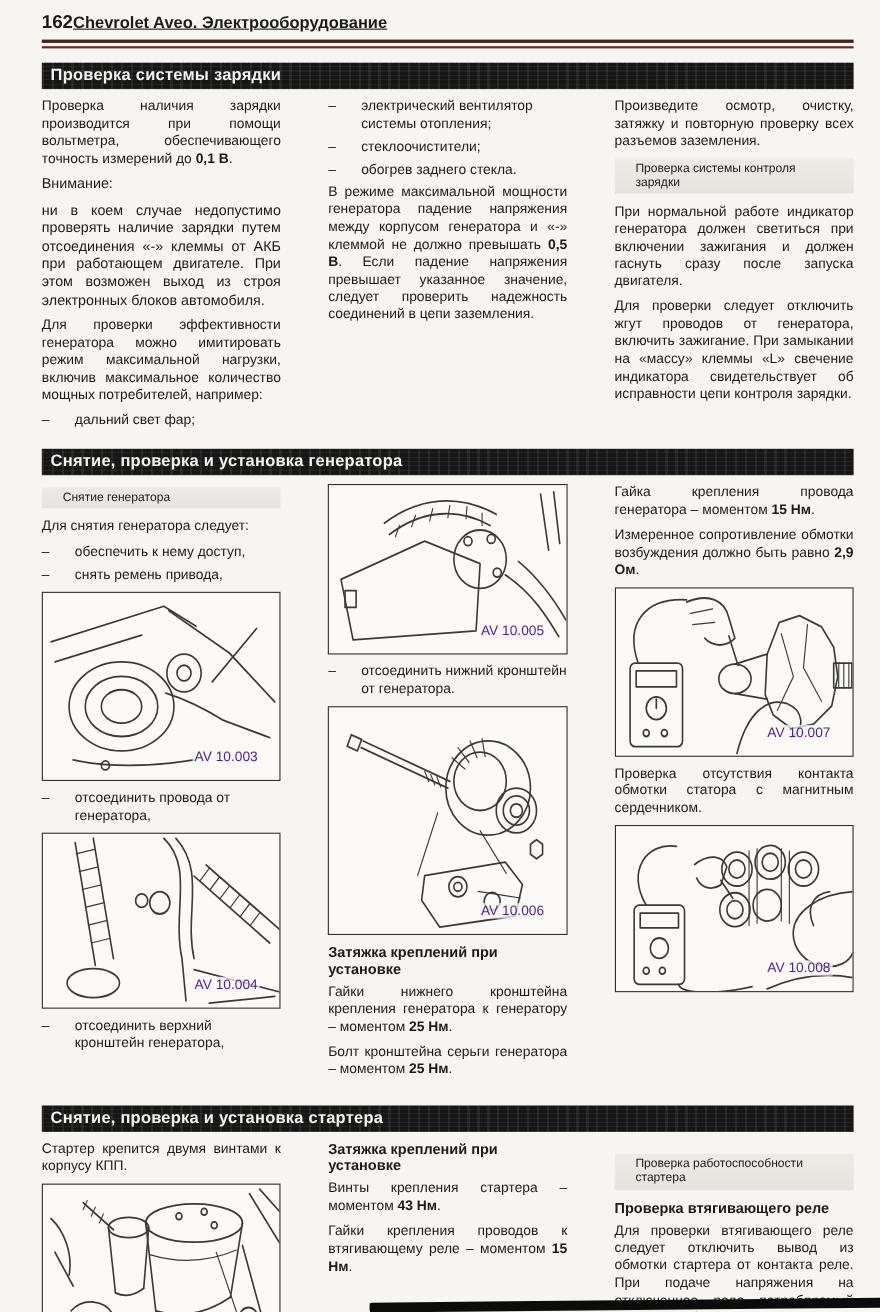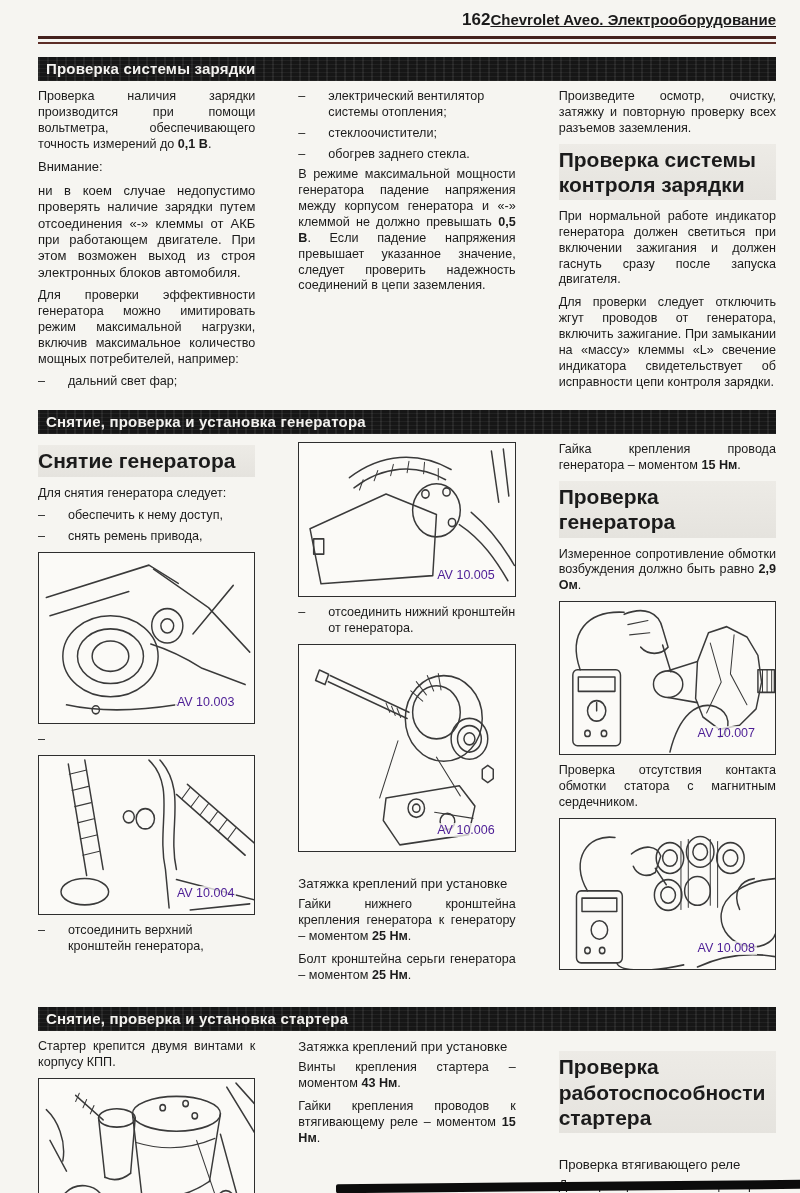--- a/index.html
+++ b/index.html
@@ -4,21 +4,21 @@
 <style>
   html,body{margin:0;padding:0;}
   body{
     width:800px;height:1193px;overflow:hidden;position:relative;
     background:#f6f5f1;color:#1b1b1b;
     font-family:"Liberation Sans","DejaVu Sans",sans-serif;
   }
   .page{padding:6px 24px 0 38px;position:relative;}
 
   
-  .hdr{display:flex;justify-content:flex-end;align-items:baseline;margin-top:4px;}
+  .hdr{display:flex;justify-content:flex-start;align-items:baseline;margin-top:4px;}
   .pagenum{font-size:17px;font-weight:bold;}
   .hdr-title{font-size:15px;font-weight:bold;text-decoration:underline;}
   .rule1{height:3px;background:#44211d;margin-top:6px;}
   .rule2{height:2px;background:#5d2d26;margin-top:3px;}
 
   
   .bar{
     margin:13px 0 8px;padding:3px 8px 4px;
     background:#161616;
     background-image:
@@ -28,25 +28,25 @@
   }
 
   .cols{display:grid;grid-template-columns:1fr 1fr 1fr;column-gap:17px;align-items:start;gap:43px;}
   .s2{min-height:552px;}
   .s3{min-height:206px;}
 
   .p{font-size:12.6px;line-height:1.26;text-align:justify;margin:0 0 7px;}
   .b{font-weight:bold;}
   .warn{font-weight:normal;font-size:13px;}
   .h2{
-    font-size:21px;font-weight:bold;line-height:1.2;
+    font-size:11px;font-weight:normal;line-height:1.2;
     background:linear-gradient(#edebe6,#e5e3de);
-    padding:3px 0;margin:3px 0 9px;
-  }
-  .h3{font-size:13.2px;font-weight:normal;margin:24px 0 6px;}
+    padding:3px 19px;margin:3px 0 9px;
+  }
+  .h3{font-size:13.2px;font-weight:bold;margin:8px 0 6px;}
   .li{display:grid;grid-template-columns:30px 1fr;margin:0 0 5px;font-size:12.6px;line-height:1.26;}
 
   
   .fig{border:1.6px solid #2e2e2e;background:#fbfaf7;position:relative;margin:7px 0 8px;}
   .fig svg{display:block;width:100%;height:100%;}
   .lab{
     position:absolute;right:6px;bottom:2px;font-size:12.5px;color:#4c1d95;
     background:rgba(251,250,247,.75);padding:0 2px;margin:12px;
   }
   .f003{height:170px}.f004{height:158px}.f005{height:153px}.f006{height:206px}
@@ -139,20 +139,21 @@
             <path d="M30 150 Q80 160 150 150"></path>
             <path d="M212 32 L168 80"></path>
             <circle cx="62" cy="155" r="4"></circle>
           </g>
         </svg>
         <figcaption class="lab">AV 10.003</figcaption>
       </figure>
 
       <div class="li">
           <span>–</span>
+          <span>отсоединить провода от генератора,</span>
         </div>
 
       <figure class="fig f004">
         <svg viewBox="0 0 235 156" preserveAspectRatio="none">
           <g class="st">
             <line x1="32" y1="8" x2="52" y2="118"></line>
               <line x1="50" y1="4" x2="70" y2="112"></line>
             <g class="thin">
                 <path d="M33 18 l18 -4 M36 34 l18 -4 M39 50 l18 -4 M42 66 l18 -4 M45 82 l18 -4 M48 98 l18 -4"></path>
               </g>
@@ -236,21 +237,20 @@
         <figcaption class="lab">AV 10.006</figcaption>
       </figure>
 
       <div class="h3">Затяжка креплений при установке</div>
       <p class="p"><span>Гайки нижнего кронштейна крепления генератора к генератору – моментом </span><span class="b">25 Нм</span><span>.</span></p>
       <p class="p"><span>Болт кронштейна серьги генератора – моментом </span><span class="b">25 Нм</span><span>.</span></p>
     </div>
 
     <div>
       <p class="p"><span>Гайка крепления провода генератора – моментом </span><span class="b">15 Нм</span><span>.</span></p>
-      <div class="h2">Проверка генератора</div>
       <p class="p"><span>Измеренное сопротивление обмотки возбуждения должно быть равно </span><span class="b">2,9 Ом</span><span>.</span></p>
 
       <figure class="fig f007">
         <svg viewBox="0 0 235 148" preserveAspectRatio="none">
           <g class="st">
             <rect x="14" y="66" width="52" height="74" rx="5"></rect>
             <rect x="20" y="73" width="40" height="14"></rect>
             <circle cx="40" cy="106" r="10"></circle>
               <line x1="40" y1="98" x2="40" y2="106"></line>
             <circle cx="30" cy="128" r="3"></circle>

